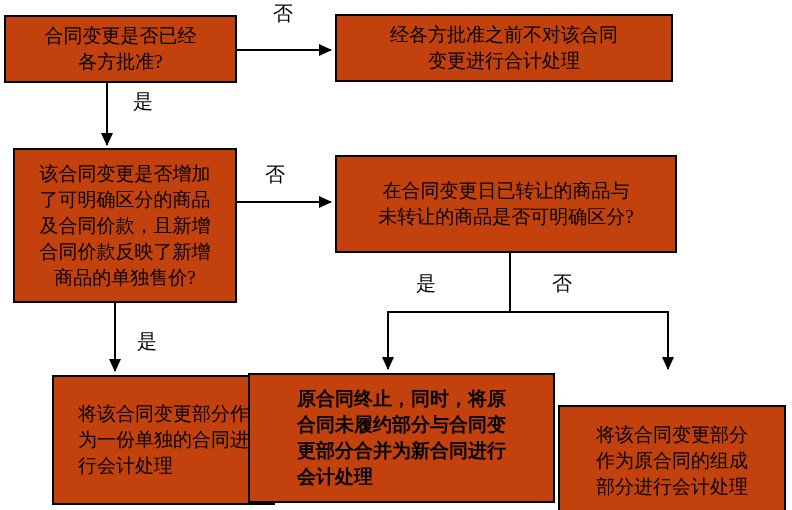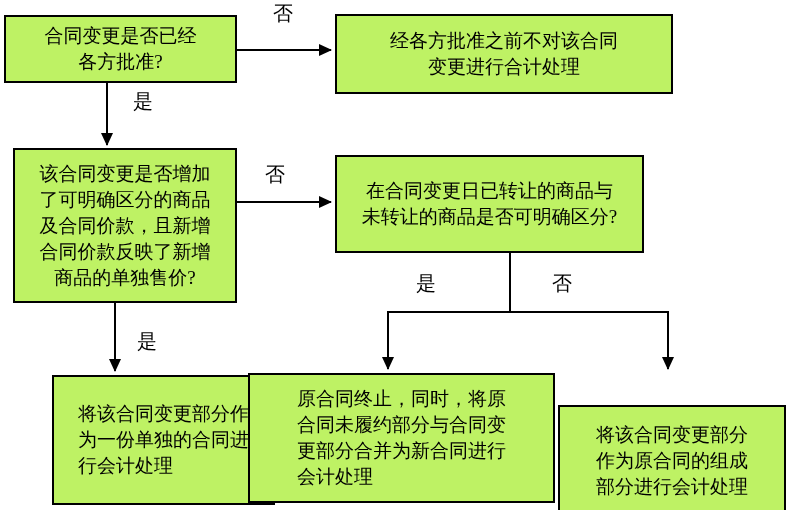--- a/index.html
+++ b/index.html
@@ -13,21 +13,21 @@
     height: 510px;
     background: #ffffff;
     font-family: "Liberation Serif", serif;
     color: #000000;
     overflow: hidden;
   }
   .box {
     position: absolute;
     box-sizing: border-box;
     border: 2px solid #000000;
-    background: #bef264;
+    background: #c2410c;
     display: flex;
     align-items: center;
     justify-content: center;
     white-space: pre-line;
     font-size: 19px;
     line-height: 26px;
     text-align: center;
   }
   .box.left-text {
     text-align: left;
@@ -74,37 +74,37 @@
 
     <line x1="510" y1="253" x2="510" y2="312"></line>
     <line x1="387" y1="312" x2="669" y2="312"></line>
     <line x1="388" y1="311" x2="388" y2="369" marker-end="url(#arrow)"></line>
     <line x1="668" y1="311" x2="668" y2="369" marker-end="url(#arrow)"></line>
   </svg>
 
   <div class="box" style="left:4px; top:15px; width:233px; height:68px;">合同变更是否已经
 各方批准?</div>
 
-  <div class="box" style="left:335px; top:14px; width:338px; height:80px;">经各方批准之前不对该合同
+  <div class="box" style="left:335px; top:14px; width:338px; height:68px;">经各方批准之前不对该合同
 变更进行合计处理</div>
 
   <div class="box" style="left:13px; top:148px; width:224px; height:155px;text-align:center;">该合同变更是否增加
 了可明确区分的商品
 及合同价款，且新增
 合同价款反映了新增
 商品的单独售价?</div>
 
-  <div class="box" style="left:335px; top:155px; width:309px; height:98px;">在合同变更日已转让的商品与
+  <div class="box" style="left:335px; top:155px; width:342px; height:98px;">在合同变更日已转让的商品与
 未转让的商品是否可明确区分?</div>
 
   <div class="box left-text" style="left:12px; top:375px; width:223px; height:130px;margin-left:40px;">将该合同变更部分作
 为一份单独的合同进
 行会计处理</div>
 
-  <div class="box left-text" style="left:248px; top:373px; width:307px; height:130px;">原合同终止，同时，将原
+  <div class="box left-text" style="left:248px; top:373px; width:307px; height:130px;font-weight:bold;">原合同终止，同时，将原
 合同未履约部分与合同变
 更部分合并为新合同进行
 会计处理</div>
 
   <div class="box" style="left:558px; top:373px; width:228px; height:112px;margin-top:32px;">将该合同变更部分
 作为原合同的组成
 部分进行会计处理</div>
 
   <span class="edge-label" style="left:272px; top:2px;">否</span>
 

